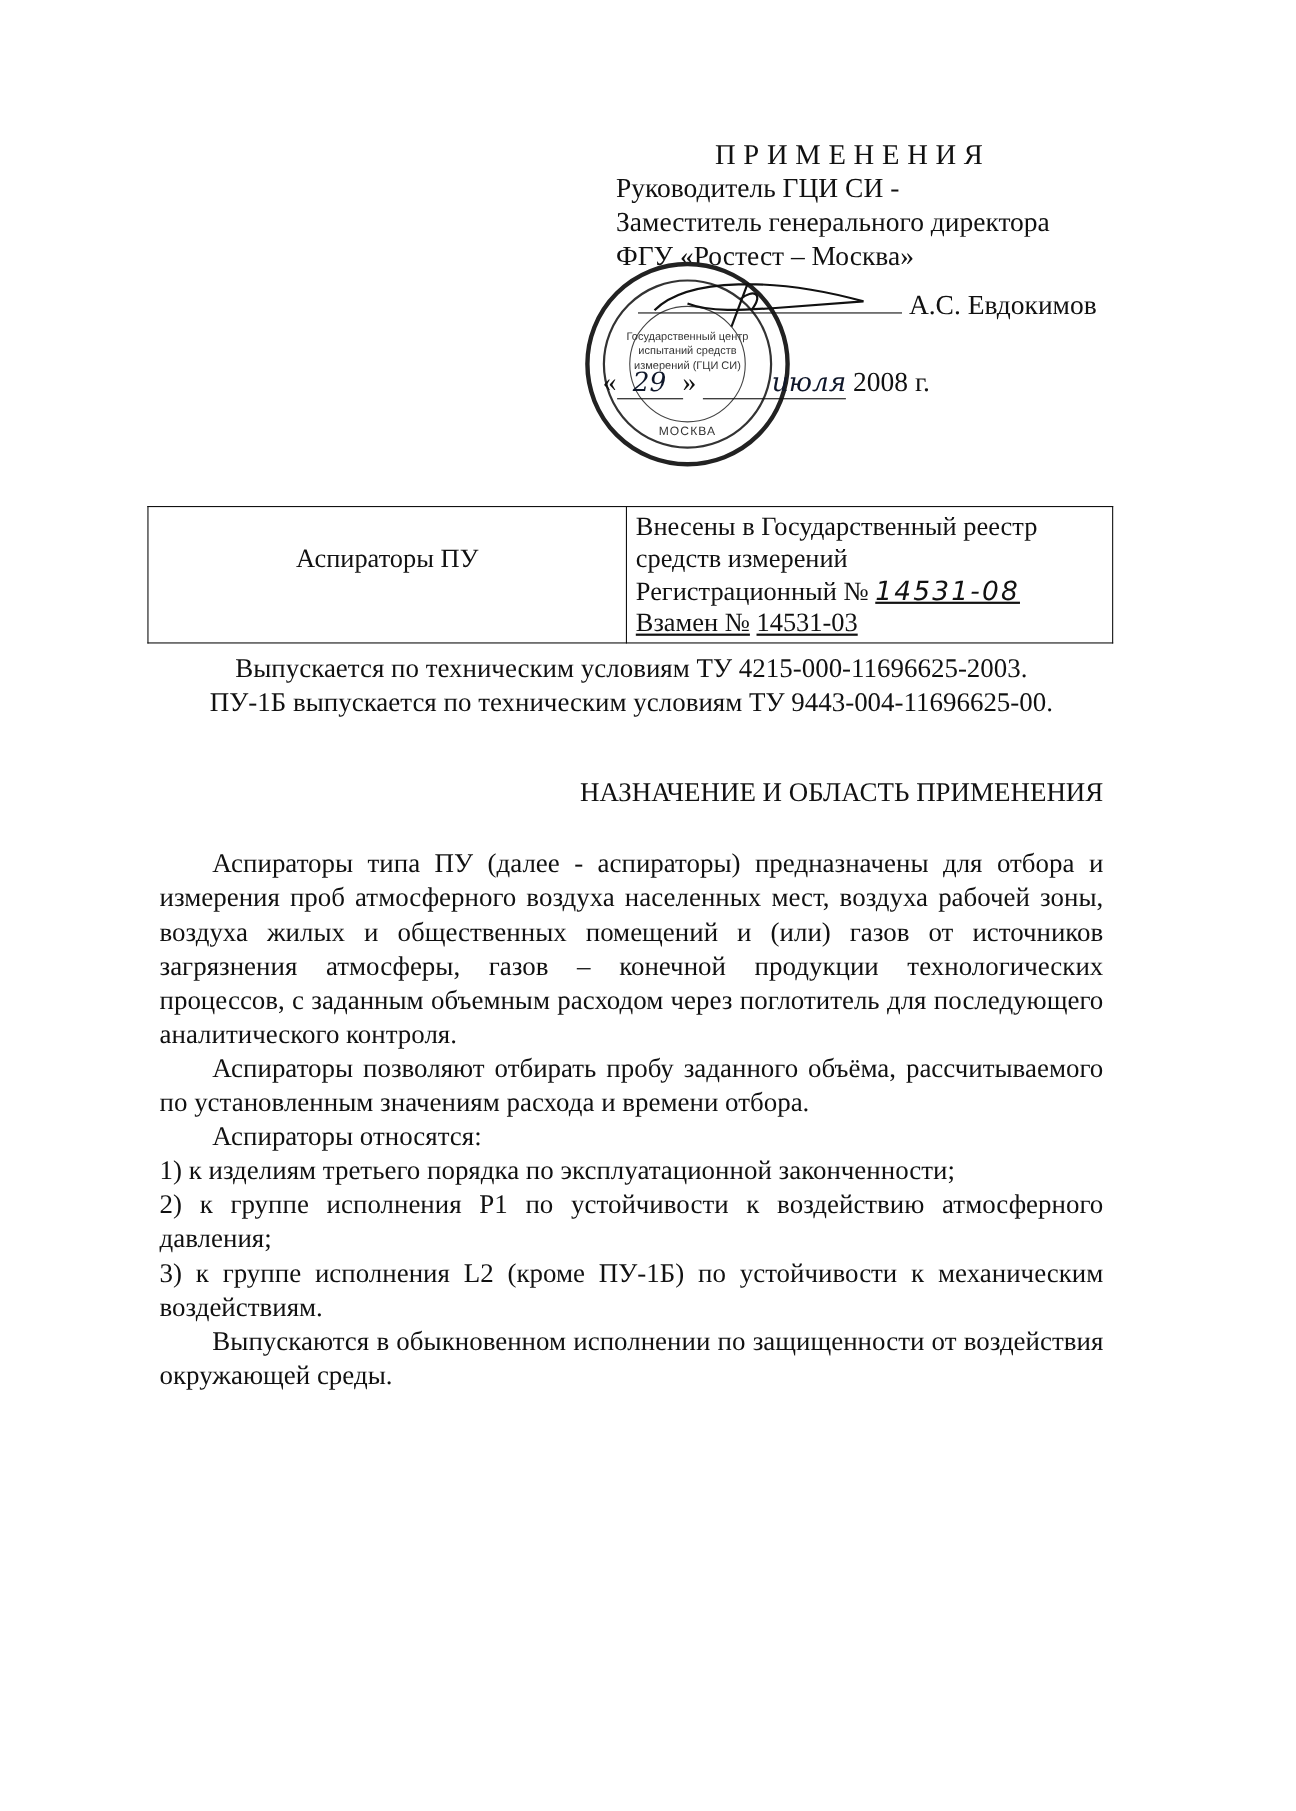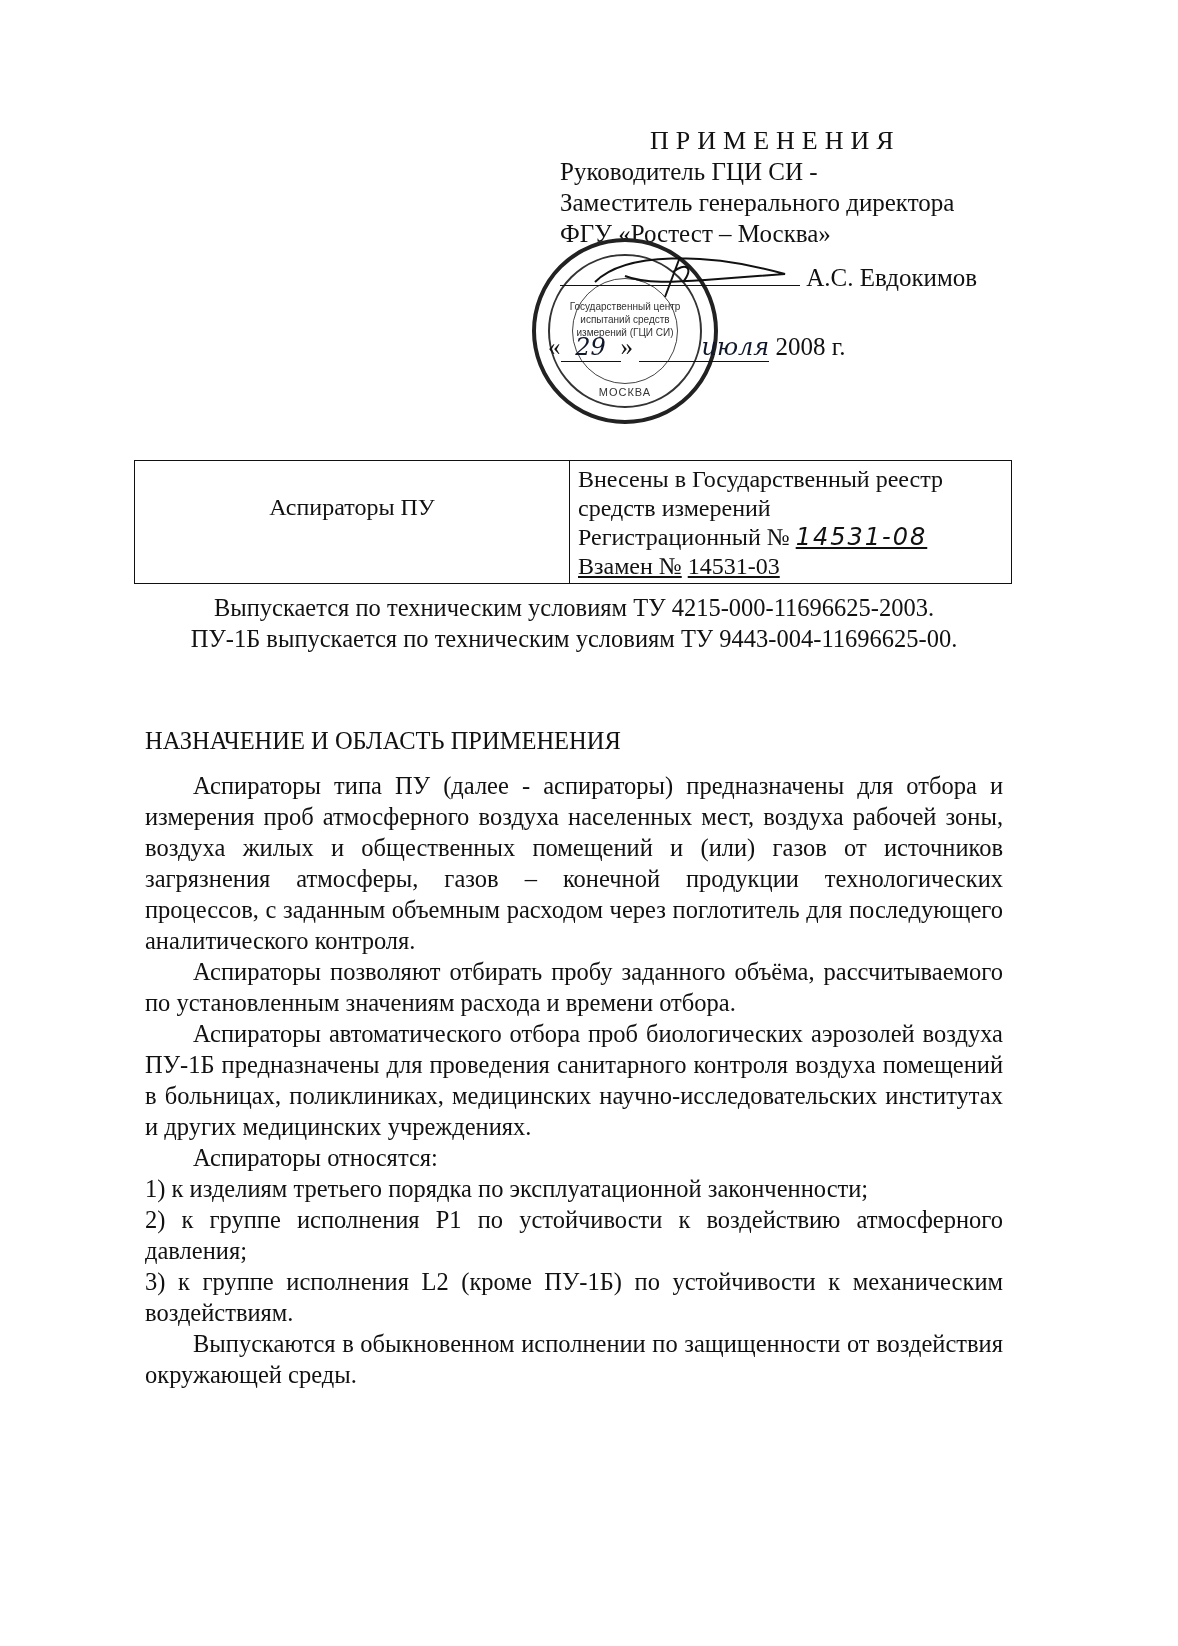--- a/index.html
+++ b/index.html
@@ -28,40 +28,40 @@
     position: absolute; left: 134px; top: 460px; width: 878px; border-collapse: collapse;
     font-size: 24px; line-height: 29px;
   }
   table.reg td { border: 1.5px solid #111; vertical-align: top; }
   table.reg td.left { width: 432px; text-align: center; vertical-align: middle; padding-bottom: 30px; }
   table.reg td.right { padding: 4px 6px 2px 8px; margin-top: 44px; }
   .handwritten { font-family: "DejaVu Sans", sans-serif; font-style: italic; font-weight: normal; text-decoration: underline; letter-spacing: 2px; }
   .body-text { left: 145px; width: 858px; font-size: 24.5px; line-height: 31px; text-align: justify; }
   .body-text p { margin: 0; }
   .indent { text-indent: 48px; }
-  .heading { left: 145px; width: 858px; text-align: left; font-size: 24.5px; margin-top: 20px; }
+  .heading { left: 145px; width: 858px; text-align: right; font-size: 24.5px; }
 </style>
 </head>
 <body>
 
 <div class="abs approval">
   <div class="title">ПРИМЕНЕНИЯ</div>
   <div class="line">Руководитель ГЦИ СИ -</div>
   <div class="line">Заместитель генерального директора</div>
   <div class="line">ФГУ «Ростест – Москва»</div>
 </div>
 
 <div class="abs stamp">
   <div class="inner1"></div>
   <div class="inner2"></div>
   <div class="center-text">Государственный центр испытаний средств измерений (ГЦИ СИ)</div>
   <div class="bottom-text">МОСКВА</div>
 </div>
 
-<div class="sig-row" style="left:560px; top:264px;">
+<div class="sig-row" style="left:580px; top:264px;">
   <span class="sig-line" style="width:240px;"></span>
   <span>А.С. Евдокимов</span>
 </div>
 <svg class="abs" style="left:585px; top:252px;" width="210" height="50">
   <path d="M10 30 C 40 0, 120 0, 200 22 L 120 28 C 90 30, 60 32, 40 24 M 95 5 L 80 45 M 88 20 C 100 10, 110 15, 98 30" stroke="#111" stroke-width="2" fill="none"></path>
 </svg>
 
 <div class="sig-row" style="left:548px; top:333px;">
   <span>«</span><span class="sig-line" style="width:60px; text-align:center;"><span class="signature" style="position:static; font-size:24px;">29</span></span><span>»</span>
   <span class="sig-line" style="width:130px; text-align:right;"><span class="signature" style="position:static; font-size:24px;">июля</span></span>
@@ -93,19 +93,18 @@
 <div class="abs body-text" style="top:592px; text-align:center;">
   <p>Выпускается по техническим условиям ТУ 4215-000-11696625-2003.</p>
   <p>ПУ-1Б выпускается по техническим условиям ТУ 9443-004-11696625-00.</p>
 </div>
 
 <div class="abs heading" style="top:707px;">НАЗНАЧЕНИЕ И ОБЛАСТЬ ПРИМЕНЕНИЯ</div>
 
 <div class="abs body-text" style="top:770px;">
   <p class="indent">Аспираторы типа ПУ (далее - аспираторы) предназначены для отбора и измерения проб атмосферного воздуха населенных мест, воздуха рабочей зоны, воздуха жилых и общественных помещений и (или) газов от источников загрязнения атмосферы, газов – конечной продукции технологических процессов, с заданным объемным расходом через поглотитель для последующего аналитического контроля.</p>
   <p class="indent">Аспираторы позволяют отбирать пробу заданного объёма, рассчитываемого по установленным значениям расхода и времени отбора.</p>
-  <p class="indent">Аспираторы автоматического отбора проб биологических аэрозолей воздуха ПУ-1Б предназначены для проведения санитарного контроля воздуха помещений в больницах, поликлиниках, медицинских научно-исследовательских институтах и других медицинских учреждениях.</p>
   <p class="indent">Аспираторы относятся:</p>
   <p>1) к изделиям третьего порядка по эксплуатационной законченности;</p>
   <p>2) к группе исполнения Р1 по устойчивости к воздействию атмосферного давления;</p>
   <p>3) к группе исполнения L2 (кроме ПУ-1Б) по устойчивости к механическим воздействиям.</p>
   <p class="indent">Выпускаются в обыкновенном исполнении по защищенности от воздействия окружающей среды.</p>
 </div>
 
 </body></html>

